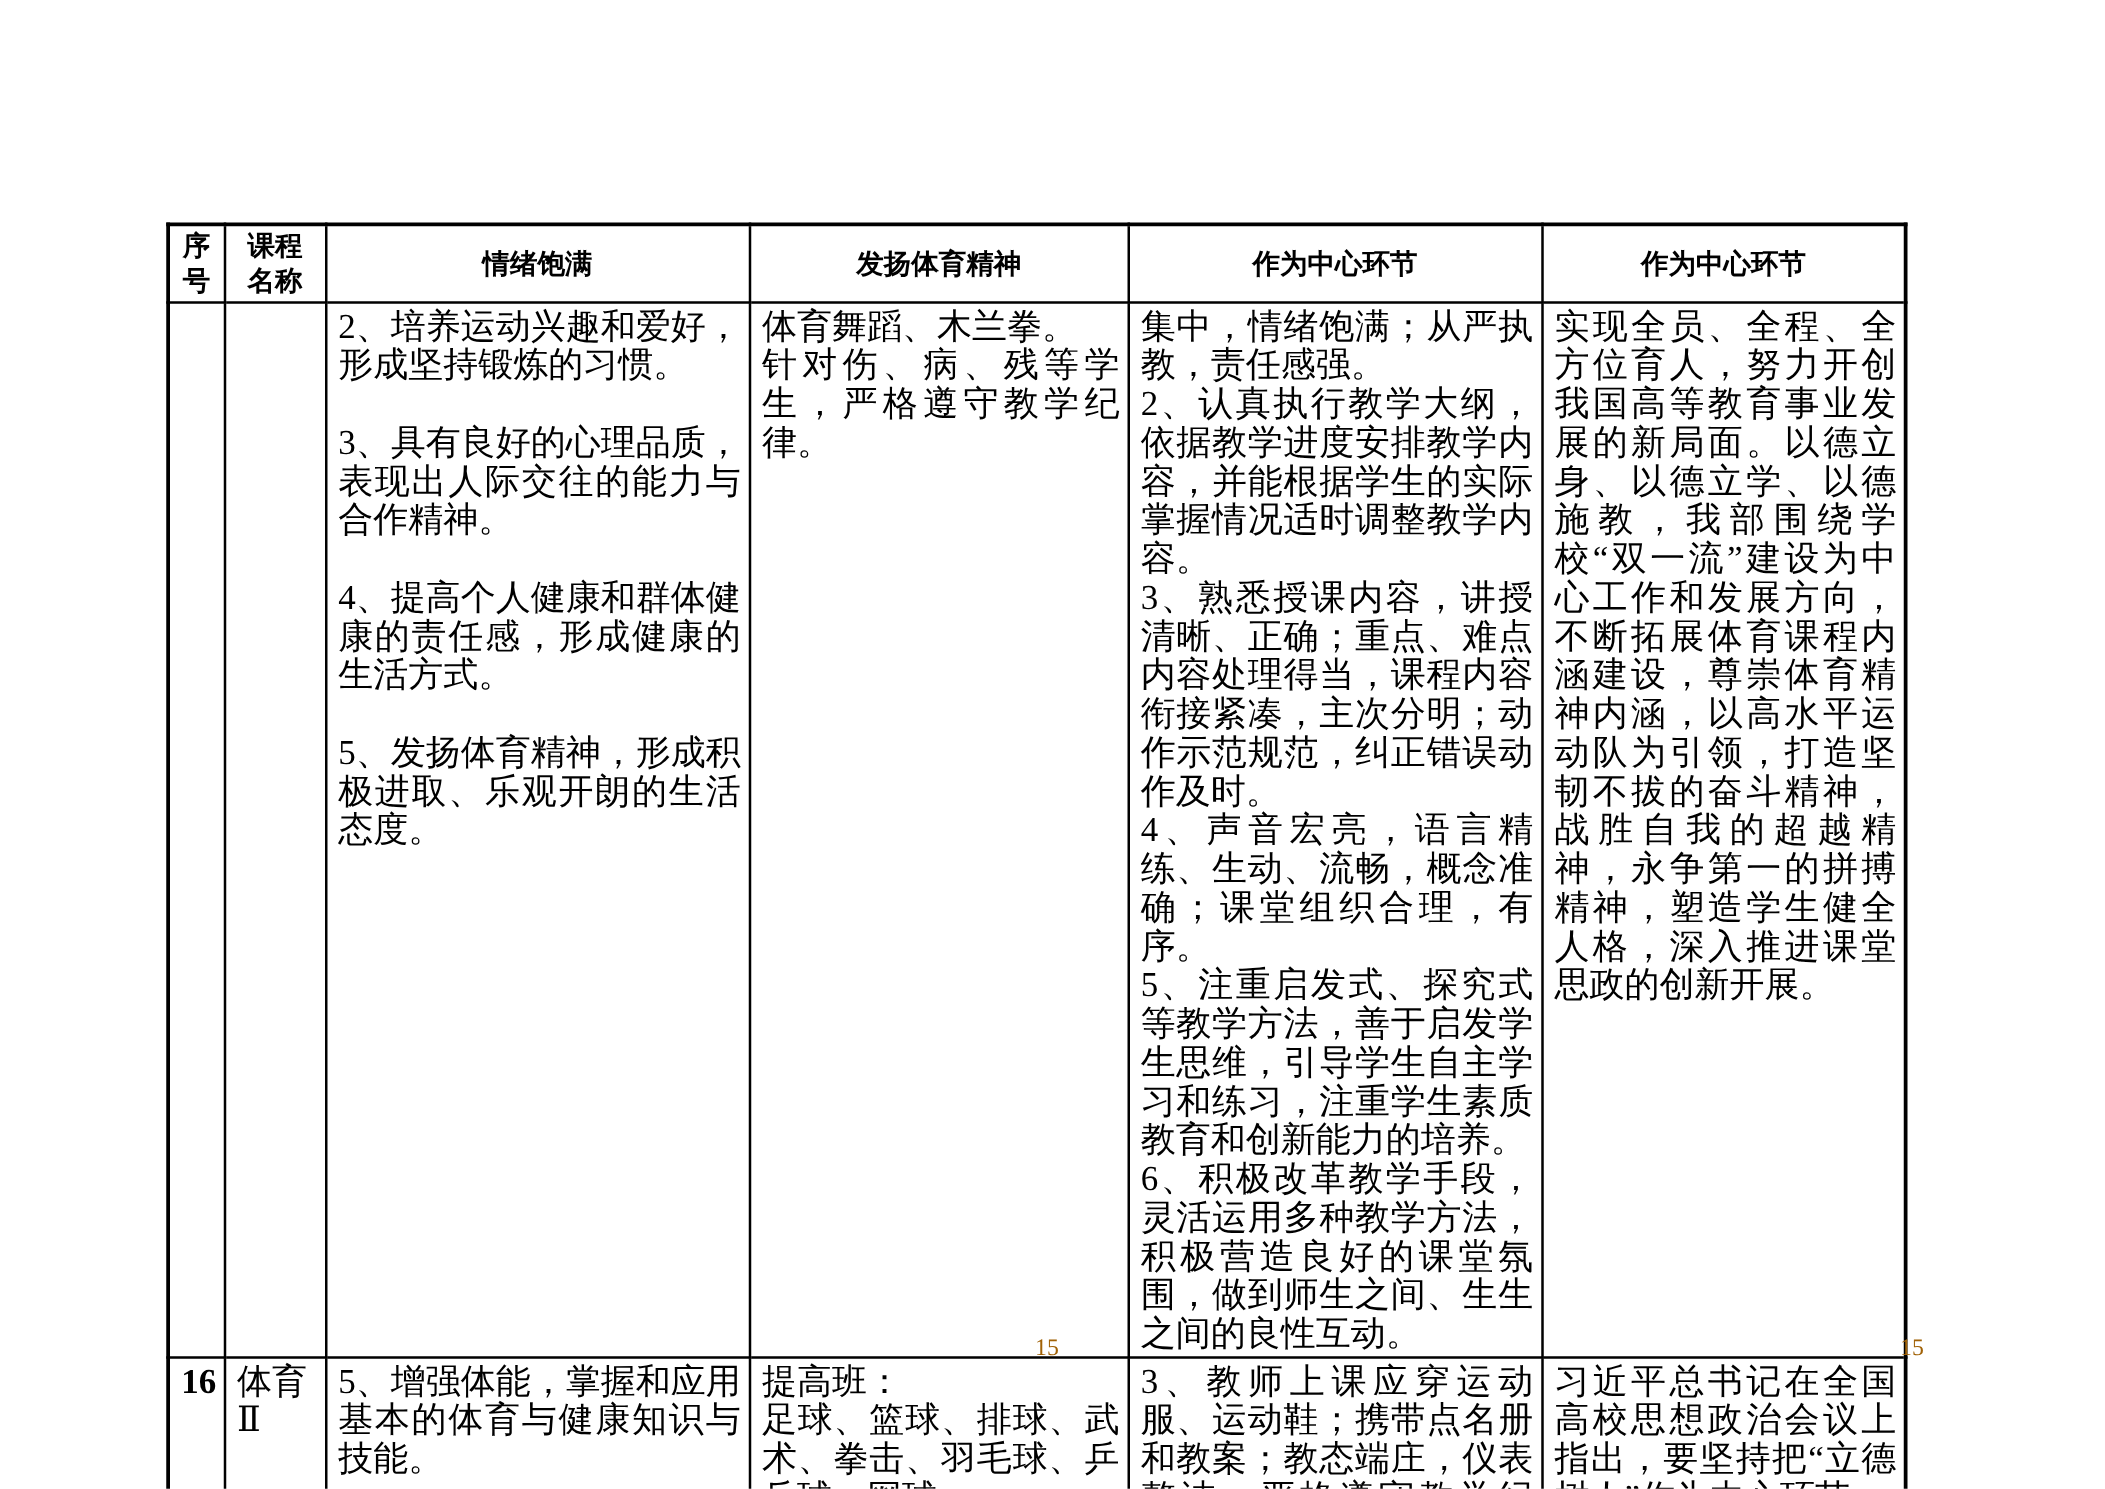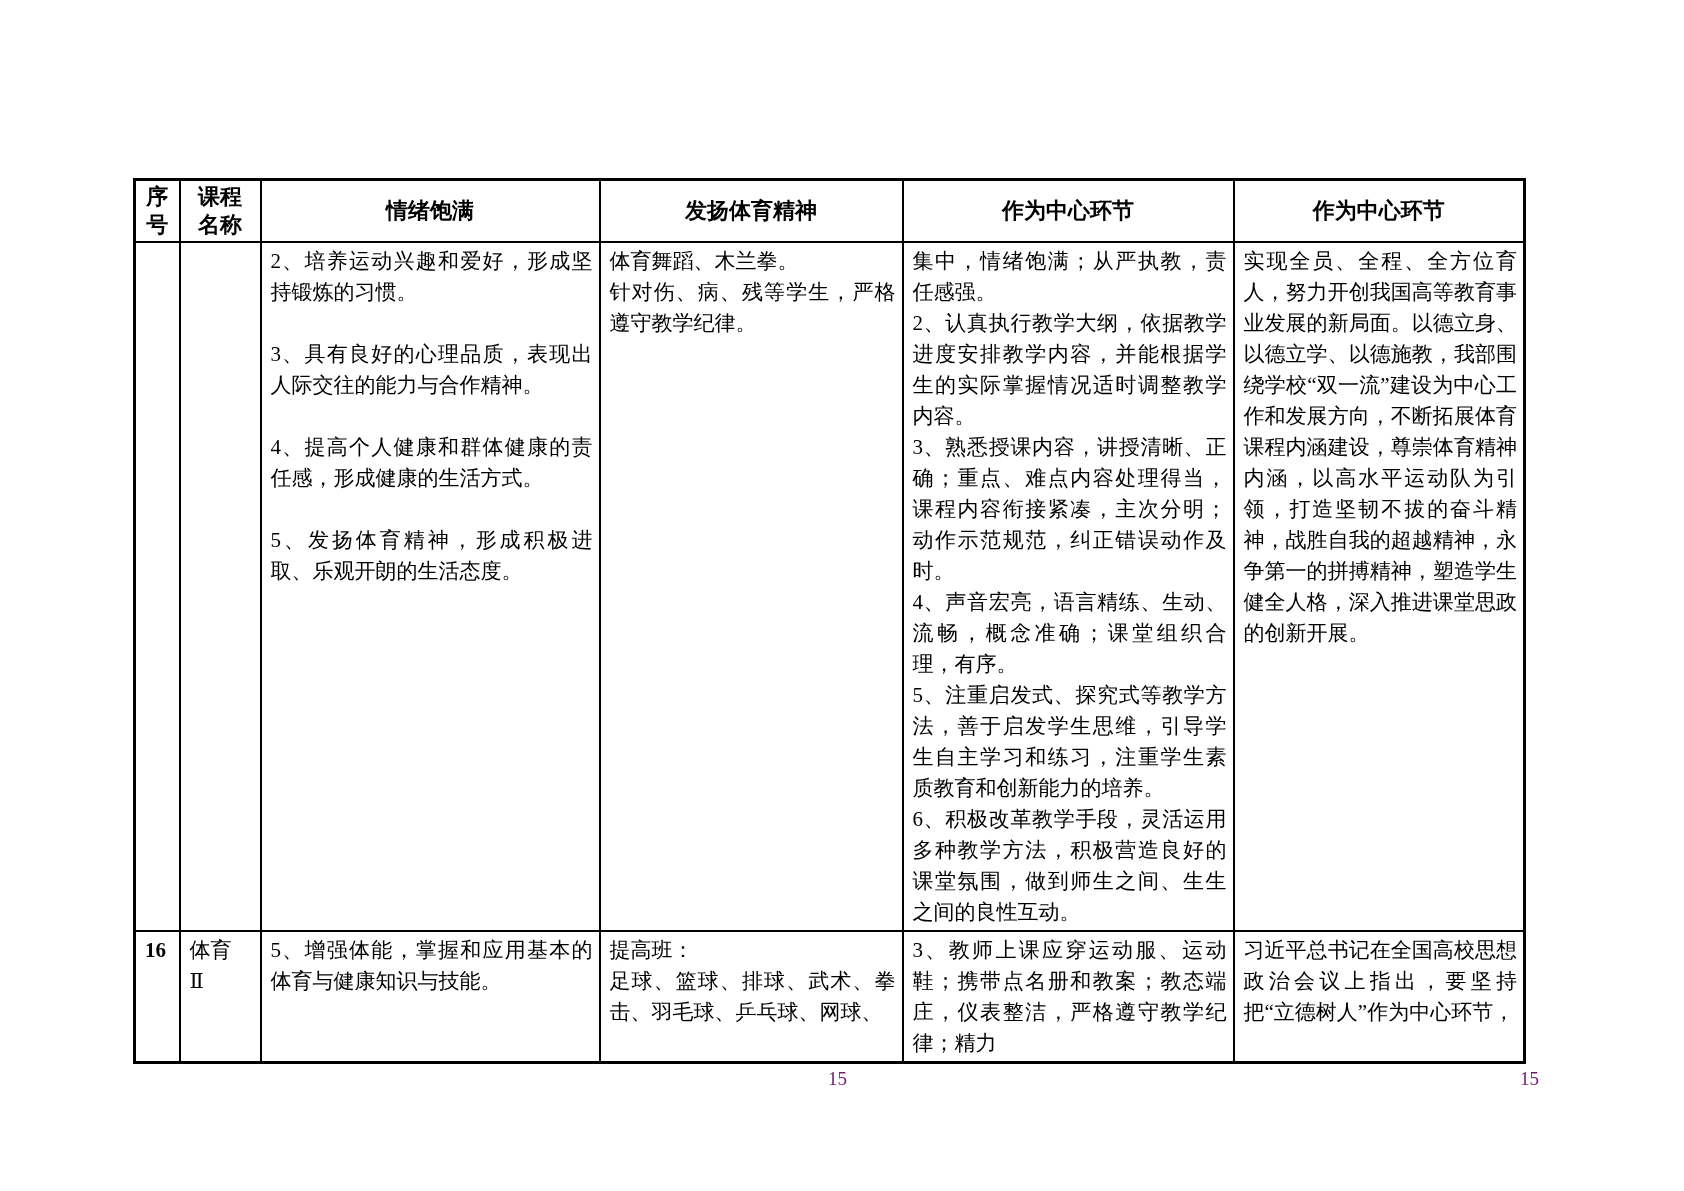--- a/index.html
+++ b/index.html
@@ -17,21 +17,21 @@
     position: absolute;
     left: 133px; top: 178px;
     width: 1390px;
     border-collapse: collapse;
     table-layout: fixed;
     border: 3px solid #000;
   }
   table.syllabus th,
   table.syllabus td {
     border: 2px solid #000;
-    font-size: 21px;
+    font-size: 28px;
     line-height: 31px;
     vertical-align: top;
     white-space: pre-wrap;
     overflow: hidden;
     padding: 3px 6px 2px 9px;
     text-align: justify;
   }
   table.syllabus thead th {
     font-weight: bold;
     font-size: 22px;
@@ -53,21 +53,21 @@
   }
   td.cell-name {
     text-align: left;
     vertical-align: middle;
     padding-left: 11px;
   }
   .footer-num {
     position: absolute;
     font-size: 19px;
     line-height: 22px;
-    color: #701a75;
+    color: #a16207;
   }
   .footer-num.center { left: 828px; top: 1068px; }
   .footer-num.right  { left: 1520px; top: 1068px; }
 </style>
 </head>
 <body>
 
 <div class="page">
 
   <table class="syllabus">

